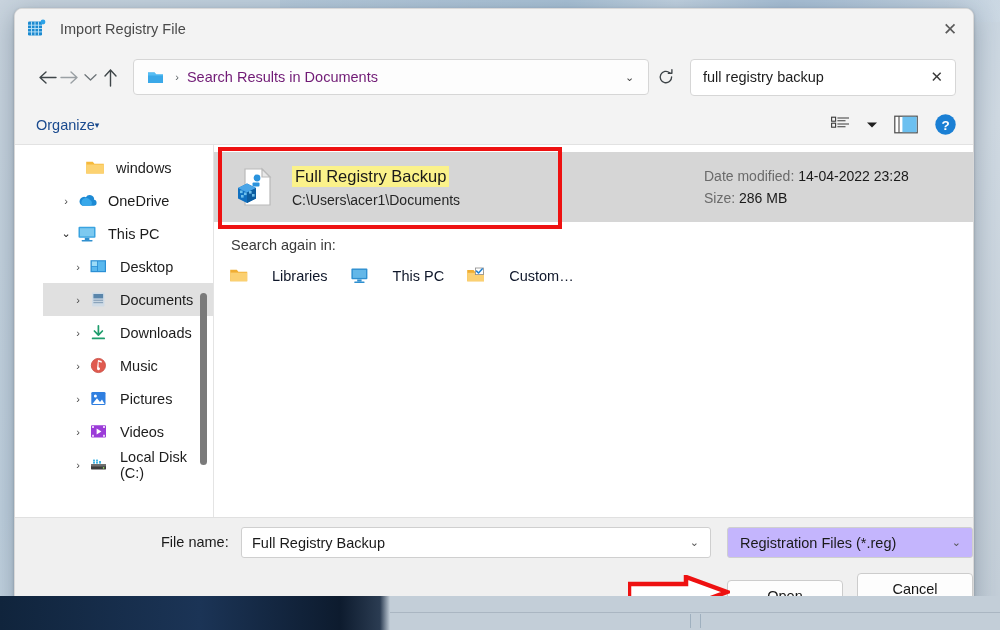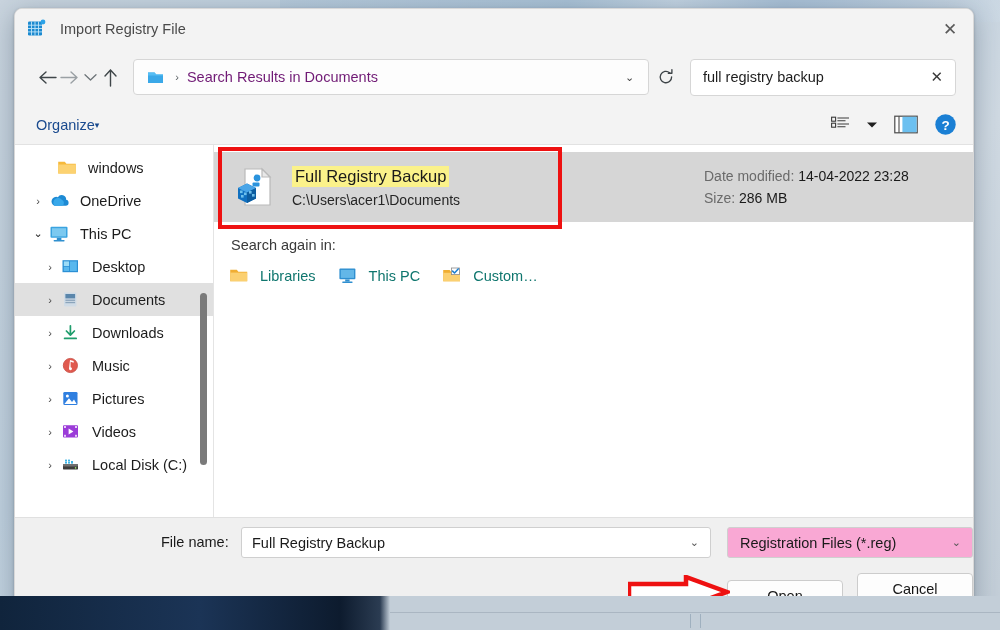--- a/index.html
+++ b/index.html
@@ -142,20 +142,21 @@
     background: #fff;
     padding-top: 6px;
     position: relative;
     overflow: hidden;
   }
   .tree-item {
     height: 33px;
     display: flex; align-items: center;
     font-size: 14.5px; color: #1c1c1c;
     padding-right: 10px;
+    margin-left: 28px;
   }
   .tree-item.selected { background: #e0e0e0; }
   .tree-item .chev {
     width: 22px; text-align: center; color:#4a4a4a; font-size: 11px; flex:0 0 auto;
   }
   .tree-item .chev.open { color:#1c1c1c; }
   .tree-item .ticon { width: 22px; height:18px; flex:0 0 auto; margin-right: 9px; position:relative; }
   .lvl0 { padding-left: 12px; }
   .lvl1 { padding-left: 24px; }
   .lvl2 { padding-left: 20px; }
@@ -190,21 +191,21 @@
 
   .redbox {
     position: absolute;
     left: 4px; top: 2px; width: 344px; height: 82px;
     border: 4px solid #ee1111;
     pointer-events: none;
   }
 
   .again-label { position:absolute; left: 17px; top: 92px; font-size: 14.5px; color:#3a3a3a; }
   .again-row { position:absolute; left: 15px; top: 122px; display: flex; align-items:center; gap: 22px; }
-  .again-item { display:flex; align-items:center; gap: 12px; font-size: 14.5px; color:#0f766e; }
+  .again-item { display:flex; align-items:center; gap: 24px; font-size: 14.5px; color:#0f172a; }
   .again-item .aicon { width: 19px; height: 17px; position:relative; flex:0 0 auto;}
 
   
   .footer {
     flex: 0 0 auto;
     height: 98px;
     background: #f0f0f0;
     border-top: 1px solid #e0e0e0;
     position: relative;
   }
@@ -216,21 +217,21 @@
     position:absolute; left: 226px; top: 9px;
     width: 470px; height: 31px;
     background:#fff; border:1px solid #cfcfcf; border-radius: 3px;
     display:flex; align-items:center; padding: 0 6px 0 10px;
   }
   .fn-input .v { flex:1 1 auto; font-size: 14.5px; color:#1a1a1a; }
   .fn-input .c { color:#555; font-size: 11px; padding: 0 5px;}
   .type-select {
     position:absolute; left: 712px; top: 9px;
     width: 246px; height: 31px;
-    background:#f9a8d4; border:1px solid #cfcfcf; border-radius: 3px;
+    background:#c4b5fd; border:1px solid #cfcfcf; border-radius: 3px;
     display:flex; align-items:center; padding: 0 6px 0 12px;
   }
   .type-select .v { flex:1 1 auto; font-size: 14.5px; color:#1a1a1a; }
   .type-select .c { color:#555; font-size: 11px; padding: 0 5px;}
 
   .btn {
     position:absolute; top: 55px;
     width: 116px; height: 32px;
     background:#fdfdfd; border:1px solid #cccccc; border-radius: 4px;
     display:flex; align-items:center; justify-content:center;

